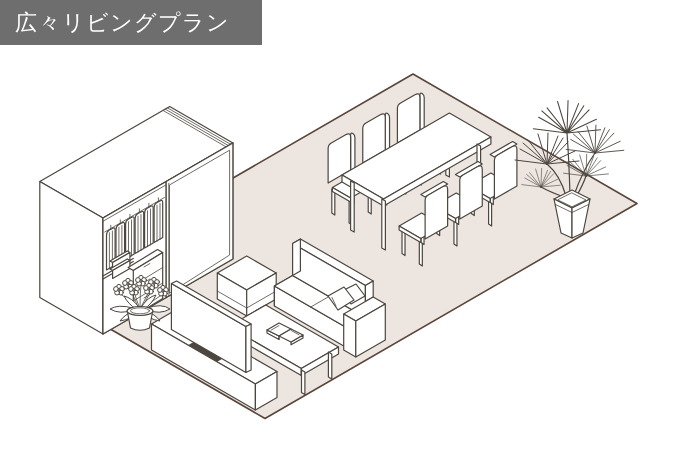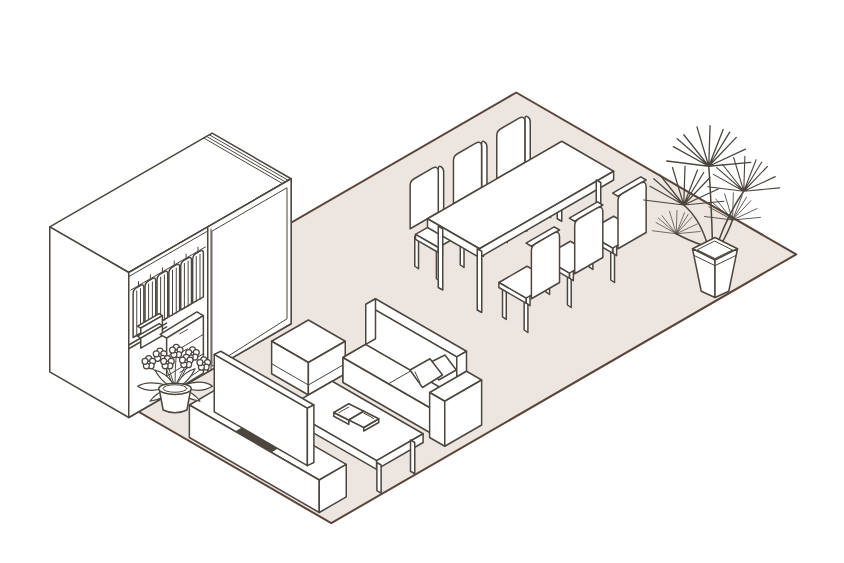--- a/index.html
+++ b/index.html
@@ -239,14 +239,17 @@
         <g>
           <path class="f" d="M127.5,312 Q140,318 152.5,312 L149.5,328 Q140,332.5 130.5,328 Z"></path>
           <ellipse class="f" cx="140" cy="311" rx="13" ry="4.5"></ellipse>
           <ellipse class="thin" cx="140" cy="310.8" rx="9.5" ry="3" fill="none"></ellipse>
         </g>
       </g>
 
     </g>
   </svg>
 
+  <div class="banner">
+    <span>広々リビングプラン</span>
+  </div>
 
 </div>
 
 </body></html>

